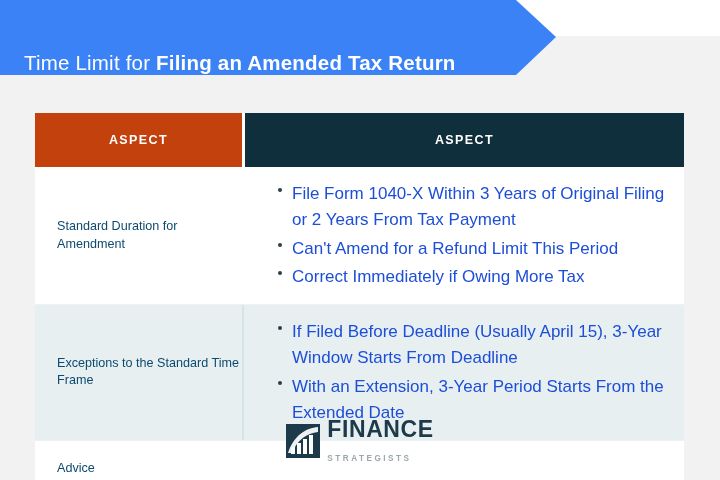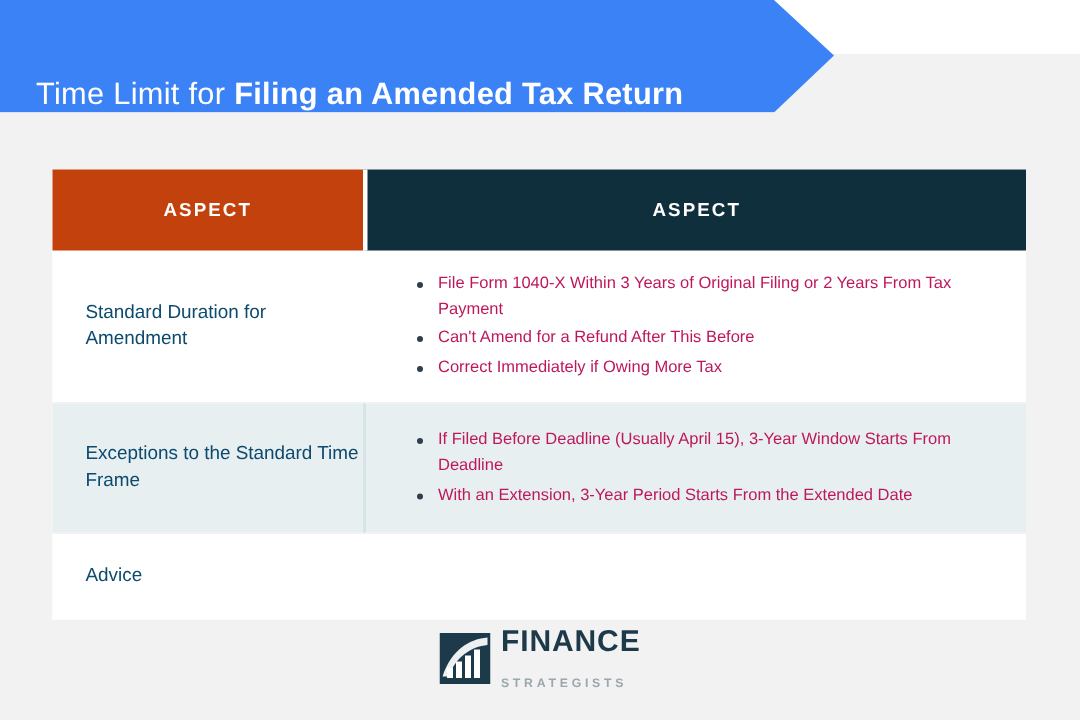--- a/index.html
+++ b/index.html
@@ -118,22 +118,22 @@
     line-height: 1.42;
   }
   .bullets {
     margin: 0;
     padding: 0 0 0 16px;
     list-style: none;
     width: 100%;
   }
   .bullets li {
     position: relative;
-    color: #be185d;
-    font-size: 11px;
+    color: #1d4ed8;
+    font-size: 17px;
     line-height: 1.52;
     padding-left: 14px;
     margin: 0 0 3px 0;
   }
   .bullets li:last-child {
     margin-bottom: 0;
   }
   .bullets li::before {
     content: "";
     position: absolute;
@@ -168,21 +168,21 @@
     display: block;
   }
   .logo-text {
     display: flex;
     flex-direction: column;
     justify-content: center;
     line-height: 1;
   }
   .logo-name {
     color: #1d3a4a;
-    font-size: 20px;
+    font-size: 23px;
     font-weight: 700;
     letter-spacing: 0.6px;
   }
   .logo-sub {
     color: #9aa7ad;
     font-size: 8.2px;
     font-weight: 700;
     letter-spacing: 2.5px;
     margin-top: 14px;
   }
@@ -209,21 +209,21 @@
     </div>
   </div>
 
   <div class="row">
     <div class="cell-aspect" style="min-height:86px">
       <span class="aspect-label">Standard Duration for Amendment</span>
     </div>
     <div class="cell-details">
       <ul class="bullets">
         <li>File Form 1040-X Within 3 Years of Original Filing or 2 Years From Tax Payment</li>
-        <li>Can't Amend for a Refund After This Before</li>
+        <li>Can't Amend for a Refund Limit This Period</li>
         <li>Correct Immediately if Owing More Tax</li>
       </ul>
     </div>
   </div>
 
   <div class="row-sep"></div>
 
   <div class="row tinted">
     <div class="cell-aspect" style="min-height:86px">
       <span class="aspect-label">Exceptions to the Standard Time Frame</span>

